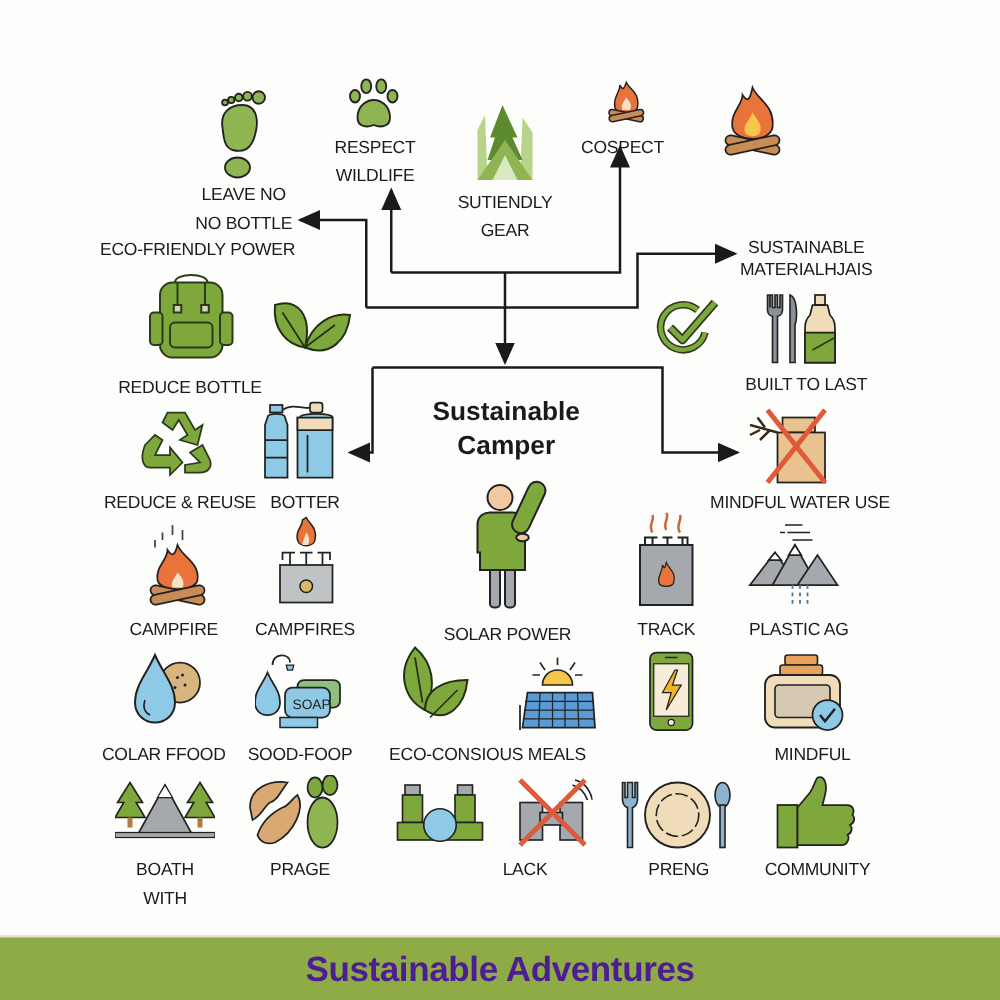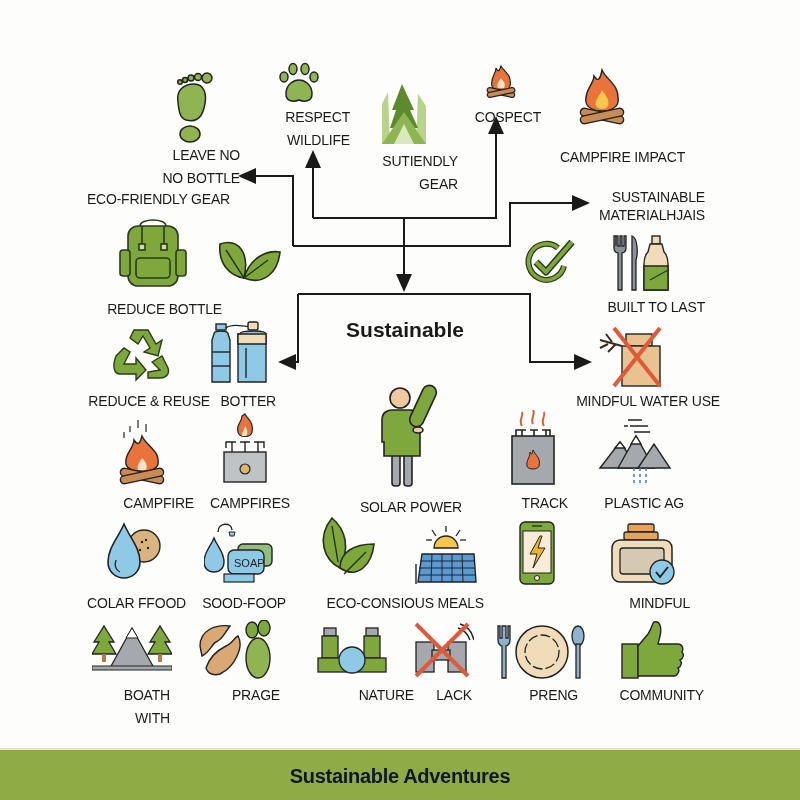--- a/index.html
+++ b/index.html
@@ -1,25 +1,25 @@
 <!DOCTYPE html>
 <html><head>
 <meta charset="utf-8">
 <style>
   html, body { margin:0; padding:0; }
   body { width:800px; height:800px; background:#fdfdfb; position:relative; overflow:hidden;
          font-family:"Liberation Sans", "DejaVu Sans", sans-serif; color:#1a1a1a; }
-  .lbl { position:absolute; font-size:14px; line-height:23px; text-align:right; white-space:nowrap; letter-spacing:-0.2px; }
+  .lbl { position:absolute; font-size:14px; line-height:23px; text-align:center; white-space:nowrap; letter-spacing:-0.2px; }
   .ico { position:absolute; }
   .title { position:absolute; left:330px; top:316px; width:150px; text-align:center;
            font-size:21px; font-weight:bold; line-height:27px; }
   #lines { position:absolute; left:0; top:0; }
   .footer { position:absolute; left:0; top:748px; width:800px; height:52px; background:#8fab45;
             border-top:2px solid #e6e2cf; display:flex; align-items:center; justify-content:center; }
-  .footer span { color:#0f172a; font-weight:bold; font-size:20px; letter-spacing:-0.3px; }
+  .footer span { color:#4c1d95; font-weight:bold; font-size:28px; letter-spacing:-0.3px; }
 </style>
 </head>
 <body>
 
 <svg id="lines" width="800" height="800">
   <defs>
     <marker id="ah" markerWidth="10" markerHeight="10" refX="8" refY="5" orient="auto">
       <path d="M0,1 L9,5 L0,9 z" fill="#1a1a1a"></path>
     </marker>
   </defs>
@@ -94,25 +94,24 @@
 
 <svg class="ico" style="left:578px;top:68px" width="48" height="66">
   <path d="M24,2 C28,12 42,16 40,34 C38,46 10,46 8,34 C6,22 16,16 16,8 C20,14 22,12 24,2 z" fill="#e8743b" stroke="#222" stroke-width="1.4"></path>
   <path d="M24,22 C28,28 32,32 30,38 C28,42 20,42 18,38 C16,32 22,28 24,22 z" fill="#f8c64a"></path>
   <g stroke="#222" stroke-width="1.4" fill="#c98c55">
     <rect x="2" y="44" width="44" height="8" rx="4" transform="rotate(12 24 48)"></rect>
     <rect x="2" y="44" width="44" height="8" rx="4" transform="rotate(-12 24 48)"></rect>
   </g>
 </svg>
 <div class="lbl" style="left:545px;top:146px;width:140px">
-    <div>CAMPFIRE IMPACT</div>
 </div>
 
 <div class="lbl" style="left:80px;top:188px;width:150px">
-  <div>ECO-FRIENDLY GEAR</div>
+  <div>ECO-FRIENDLY POWER</div>
 </div>
 
 <svg class="ico" style="left:118px;top:216px" width="70" height="72">
   <g stroke="#2a3a1a" stroke-width="1.6" fill="#7fa83c">
     <path d="M22,10 C22,2 48,2 48,10 L48,14 L22,14 z" fill="none"></path>
     <rect x="10" y="10" width="50" height="60" rx="10"></rect>
     <rect x="2" y="34" width="10" height="26" rx="3"></rect>
     <rect x="58" y="34" width="10" height="26" rx="3"></rect>
     <rect x="18" y="42" width="34" height="20" rx="4"></rect>
     <line x1="24" y1="10" x2="24" y2="32"></line>
@@ -184,20 +183,21 @@
     <path d="M28,14 L56,14 L56,24 L28,24 z" fill="#f1dcb9"></path>
     <line x1="36" y1="28" x2="36" y2="58"></line>
   </g>
 </svg>
 <div class="lbl" style="left:212px;top:390px;width:64px">
   <div>BOTTER</div>
 </div>
 
 <div class="title">
   <div>Sustainable</div>
+  <div>Camper</div>
 </div>
 
 <svg class="ico" style="left:596px;top:326px" width="70" height="62">
   <g stroke="#222" stroke-width="1.4">
     <rect x="30" y="8" width="26" height="12" fill="#e8c28f"></rect>
     <rect x="26" y="20" width="38" height="40" fill="#e8c28f"></rect>
     <path d="M4,14 L26,20 M10,8 L16,16 M12,26 L20,18 M4,22 L12,18" fill="none" stroke="#3a2a1a" stroke-width="2"></path>
   </g>
   <path d="M18,2 L64,60 M64,2 L18,60" stroke="#e05a3a" stroke-width="4"></path>
 </svg>
@@ -406,33 +406,32 @@
   <g stroke="#222" stroke-width="1.3">
     <rect x="8" y="6" width="12" height="8" fill="#a5a9ad"></rect>
       <rect x="50" y="6" width="12" height="8" fill="#a5a9ad"></rect>
     <rect x="6" y="14" width="16" height="22" fill="#7fa83c"></rect>
       <rect x="48" y="14" width="16" height="22" fill="#7fa83c"></rect>
     <rect x="2" y="36" width="68" height="14" fill="#7fa83c"></rect>
     <circle cx="36" cy="38" r="13" fill="#8ecae6"></circle>
   </g>
 </svg>
 <div class="lbl" style="left:290px;top:684px;width:124px">
-    <div>NATURE</div>
 </div>
 
 <svg class="ico" style="left:412px;top:620px" width="62" height="60">
   <path d="M46,8 C52,10 56,14 58,20 M48,4 C56,6 60,12 62,20" stroke="#222" stroke-width="1.4" fill="none"></path>
   <g stroke="#222" stroke-width="1.3" fill="#a5a9ad">
     <rect x="4" y="22" width="18" height="30"></rect>
       <rect x="36" y="22" width="18" height="30"></rect>
     <rect x="20" y="30" width="18" height="10"></rect>
   </g>
   <path d="M4,4 L56,56 M56,4 L4,56" stroke="#e05a3a" stroke-width="4"></path>
 </svg>
-<div class="lbl" style="left:416px;top:684px;width:56px">
+<div class="lbl" style="left:392px;top:684px;width:56px">
   <div>LACK</div>
 </div>
 
 <svg class="ico" style="left:496px;top:624px" width="92" height="56">
   <g stroke="#222" stroke-width="1.3" fill="#8eb3cf">
     <path d="M2,2 L2,16 C2,20 5,22 6,22 L6,54 L10,54 L10,22 C11,22 14,20 14,16 L14,2 L12,2 L12,14 L10,14 L10,2 L6,2 L6,14 L4,14 L4,2 z"></path>
     <ellipse cx="82" cy="12" rx="6" ry="10"></ellipse>
       <rect x="80" y="20" width="4" height="34"></rect>
   </g>
   <circle cx="46" cy="28" r="26" fill="#f1dcb9" stroke="#222" stroke-width="1.5"></circle>

